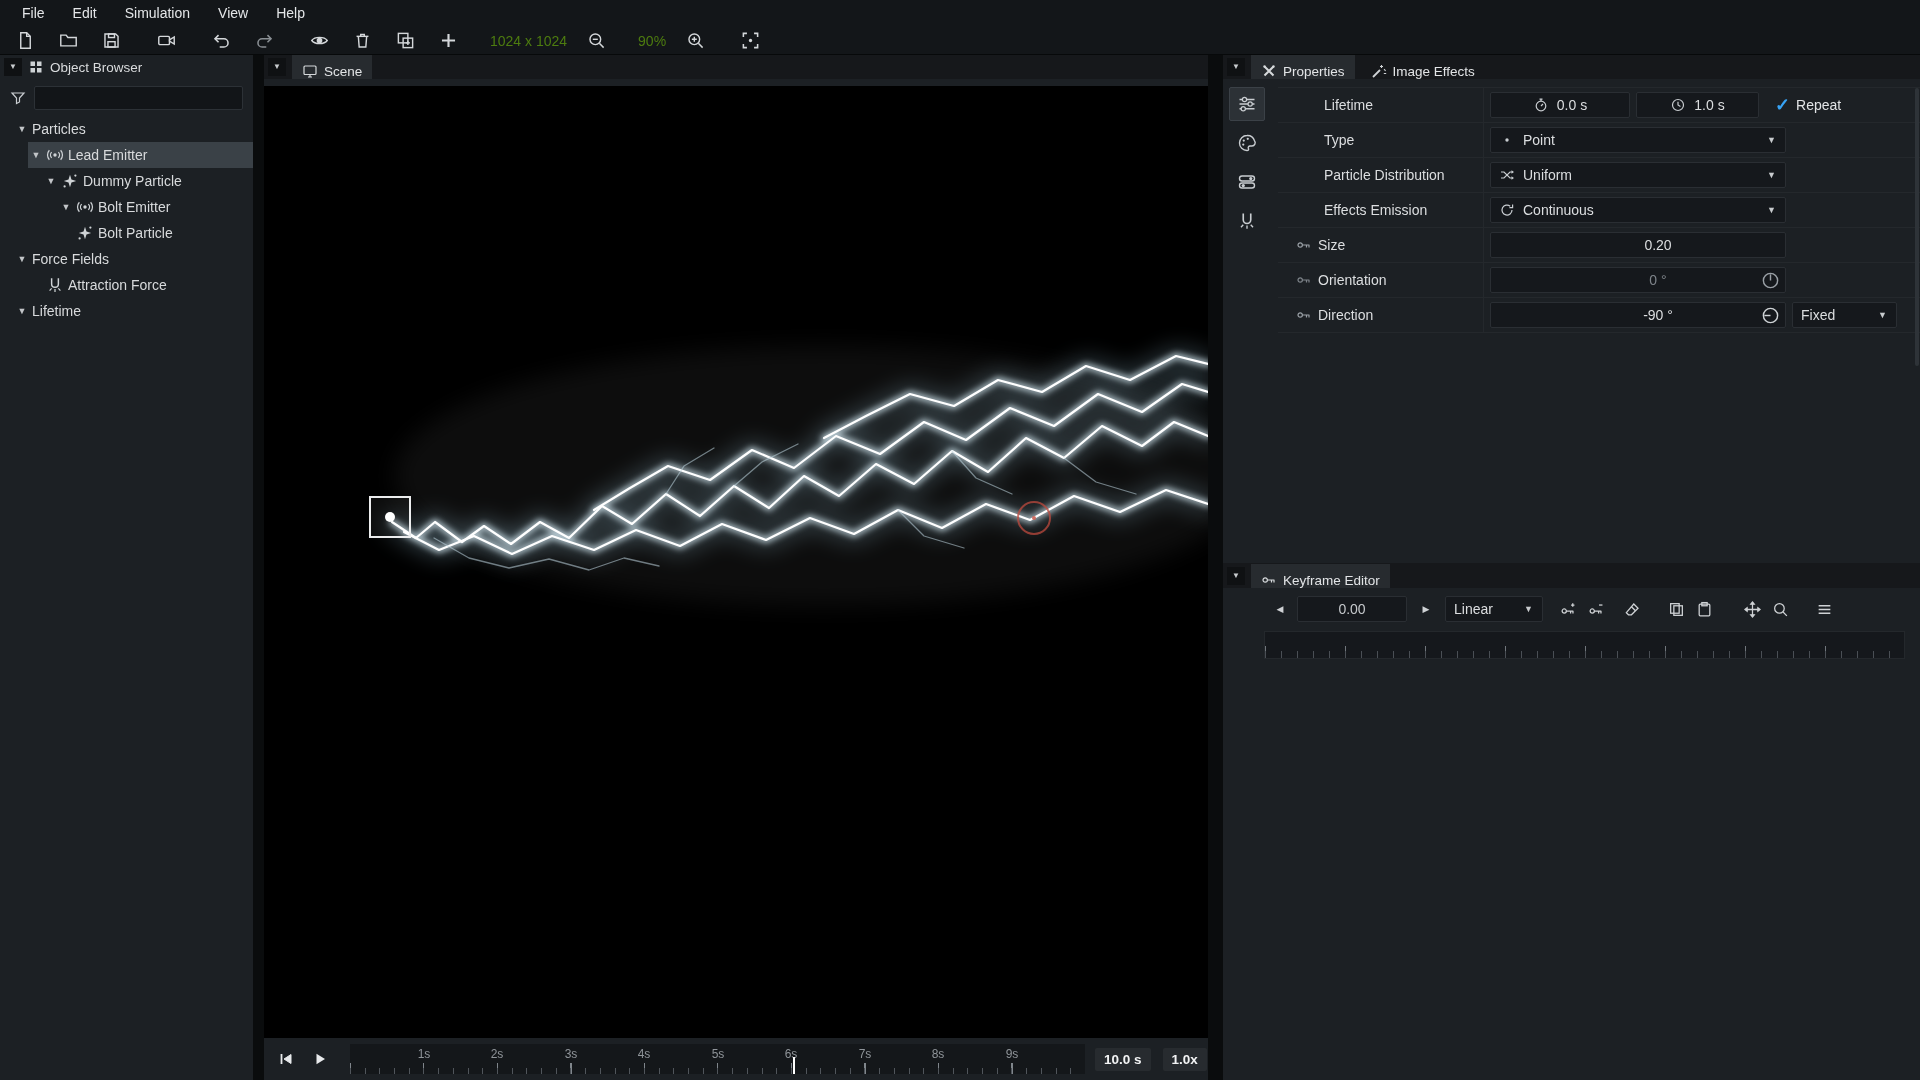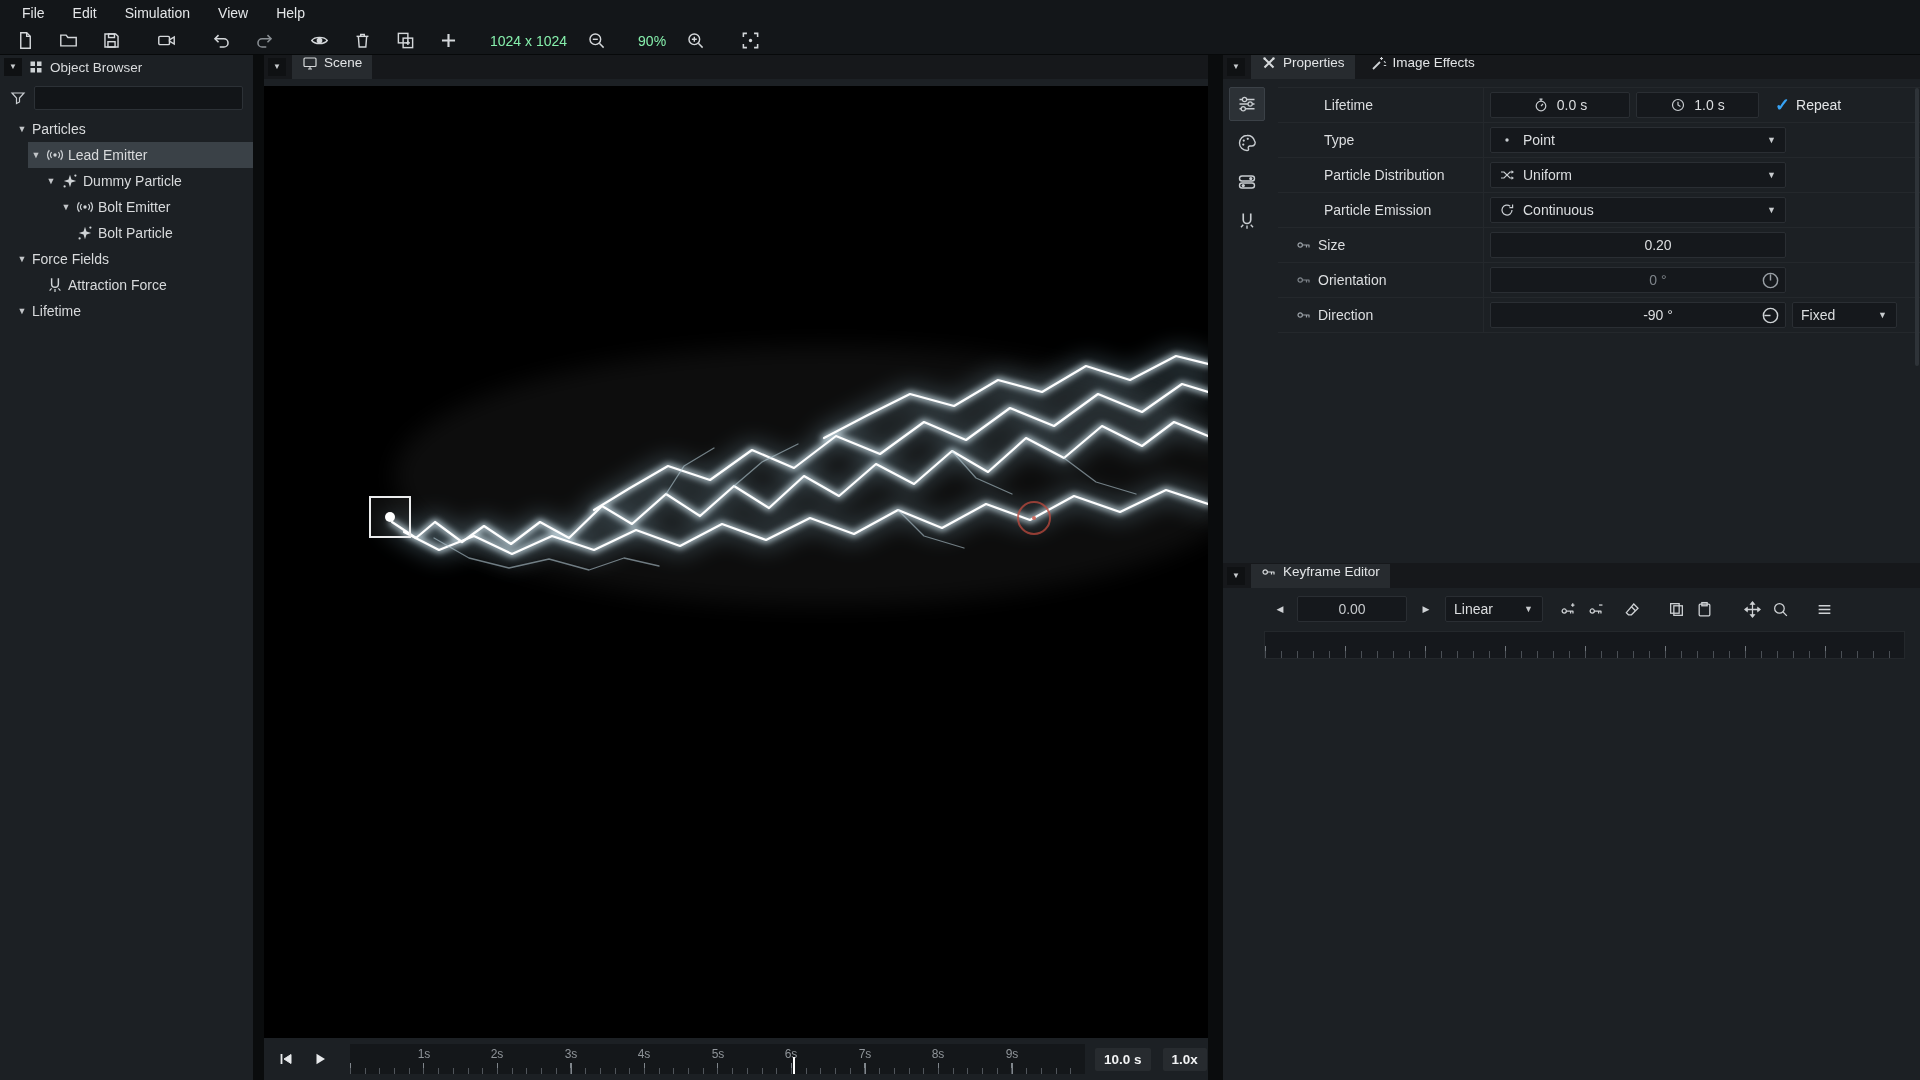--- a/index.html
+++ b/index.html
@@ -11,28 +11,28 @@
 
   
   .menubar{position:absolute;top:0;left:0;right:0;height:27px;background:#131619;display:flex;align-items:center;padding-left:8px;z-index:5;}
   .menu-item{padding:0 14px;color:#e4e6e8;font-size:14px;line-height:27px;}
 
   
   .toolbar{position:absolute;top:27px;left:0;right:0;height:28px;background:#131619;display:flex;align-items:center;padding-left:10px;border-bottom:1px solid #07090a;}
   .tbtn{width:30px;height:24px;display:flex;align-items:center;justify-content:center;color:#d4d7da;margin-right:13px;}
   .tbtn svg{width:19px;height:19px;}
   .sp{width:12px;}
-  .tlabel{color:#86efac;font-size:14px;margin:0 14px;}
+  .tlabel{color:#4d7c0f;font-size:14px;margin:0 14px;}
 
   
   .panel{position:absolute;top:55px;bottom:0;background:#1c2024;}
   .phead{position:absolute;top:0;left:0;right:0;height:24px;background:#16181b;display:flex;align-items:center;gap:6px;padding-left:4px;}
   .pmenu{width:18px;height:18px;background:#0f1113;display:flex;align-items:center;justify-content:center;flex:none;}
   .caret{font-size:8px;color:#c8cbce;line-height:1;}
-  .tab{height:24px;display:flex;align-items:flex-start;gap:6px;padding:0 10px;font-size:13.5px;color:#e2e4e6;}
+  .tab{height:24px;display:flex;align-items:flex-end;gap:6px;padding:0 10px;font-size:13.5px;color:#e2e4e6;}
   .tab.active{background:#272b2f;}
 
   
   .left-panel{left:0;width:253px;}
   .left-panel .phead{background:#1c2024;}
   .filter-row{position:absolute;top:28px;left:0;right:0;height:30px;display:flex;align-items:center;padding:0 10px;gap:8px;}
   .filter-input{flex:1;height:24px;background:#121518;border:1px solid #2c3136;border-radius:2px;color:#dcdee0;font-size:13px;padding:0 6px;outline:none;}
   .tree{position:absolute;top:61px;left:0;right:0;}
   .trow{height:26px;display:flex;align-items:center;gap:4px;font-size:14px;color:#d8dadc;}
   .trow .twisty{width:12px;font-size:9px;color:#c2c5c8;text-align:center;flex:none;}
@@ -522,21 +522,21 @@
               </span>
             <span class="ftext">Uniform</span>
             <span class="fcaret">▼</span>
           </div>
         </div>
       </div>
 
       <div class="prow">
         <div class="plabel">
             <span class="kspace"></span>
-            <span>Particle Emission</span>
+            <span>Effects Emission</span>
           </div>
         <div class="pvalue">
           <div class="field w271">
             <span class="ficon">
                 <svg viewBox="0 0 16 16" fill="none" stroke="currentColor" stroke-width="1.2">
                   <path d="M13 8A5 5 0 1 1 11.2 4.2"></path>
                   <path d="M13.6 2.4v3.2h-3.2"></path>
                 </svg>
               </span>
             <span class="ftext">Continuous</span>

